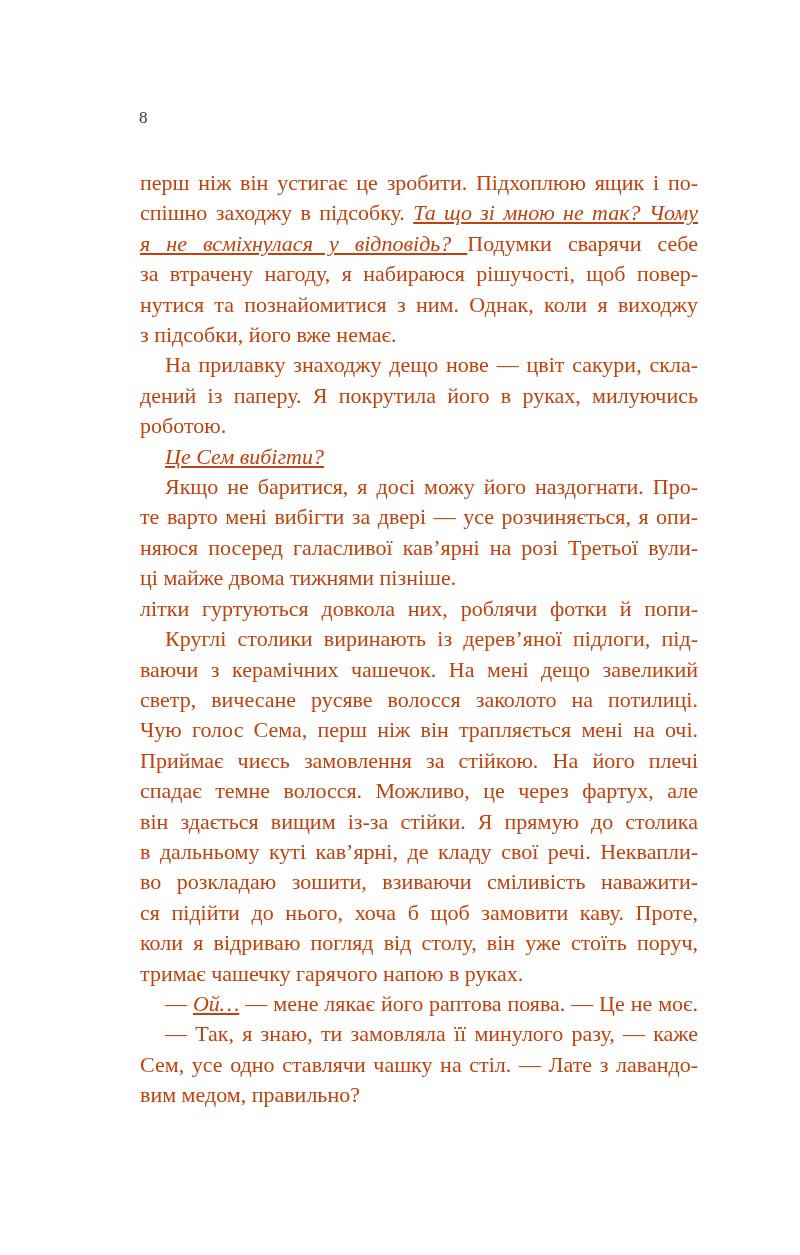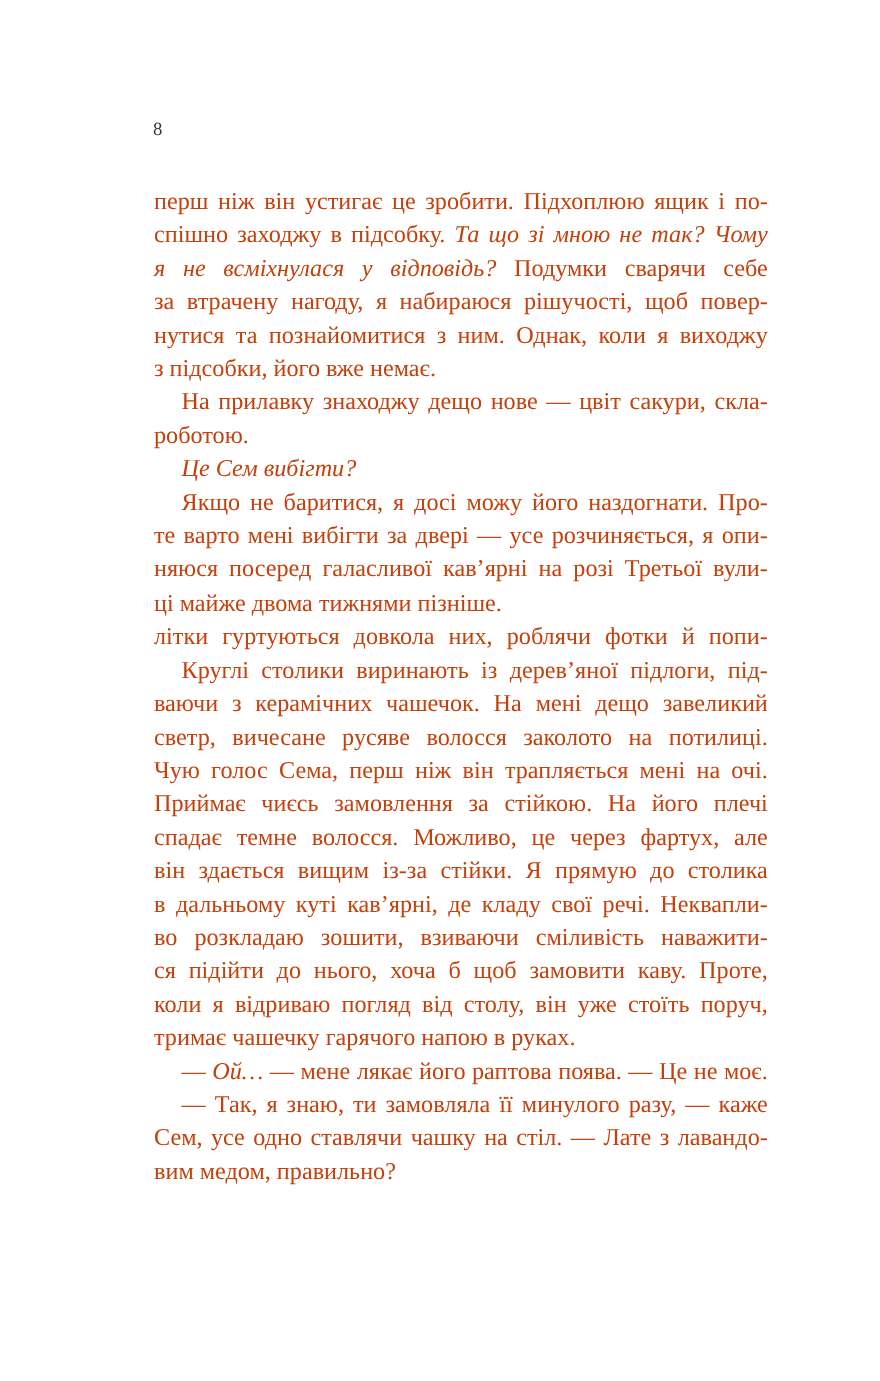--- a/index.html
+++ b/index.html
@@ -45,38 +45,40 @@
   }
   .line.just {
     text-align: justify;
     text-align-last: justify;
   }
   .line.indent {
     text-indent: 25px;
   }
   .it {
     font-style: italic;
+    text-decoration: underline;
   }
 </style>
 </head>
 <body>
 
 <div class="page" style="background: rgb(255, 255, 255); color: rgb(55, 55, 55);">
   <div class="page-number">8</div>
   <div class="text-block">
       <div class="para">
         <div class="line just"><span>перш ніж він устигає це зробити. Підхоплюю ящик і по-</span></div>
         <div class="line just"><span>спішно заходжу в підсобку. </span><span class="it">Та що зі мною не так? Чому</span></div>
         <div class="line just"><span class="it">я не всміхнулася у відповідь? </span><span>Подумки сварячи себе</span></div>
         <div class="line just"><span>за втрачену нагоду, я набираюся рішучості, щоб повер-</span></div>
         <div class="line just"><span>нутися та познайомитися з ним. Однак, коли я виходжу</span></div>
         <div class="line"><span>з підсобки, його вже немає.</span></div>
       </div>
       <div class="para">
         <div class="line just indent"><span>На прилавку знаходжу дещо нове — цвіт сакури, скла-</span></div>
+        <div class="line just"><span>дений із паперу. Я покрутила його в руках, милуючись</span></div>
         <div class="line"><span>роботою.</span></div>
       </div>
       <div class="para">
         <div class="line indent"><span class="it">Це Сем вибігти?</span></div>
       </div>
       <div class="para">
         <div class="line just indent"><span>Якщо не баритися, я досі можу його наздогнати. Про-</span></div>
         <div class="line just"><span>те варто мені вибігти за двері — усе розчиняється, я опи-</span></div>
         <div class="line just"><span>няюся посеред галасливої кав’ярні на розі Третьої вули-</span></div>
         <div class="line"><span>ці майже двома тижнями пізніше.</span></div>

